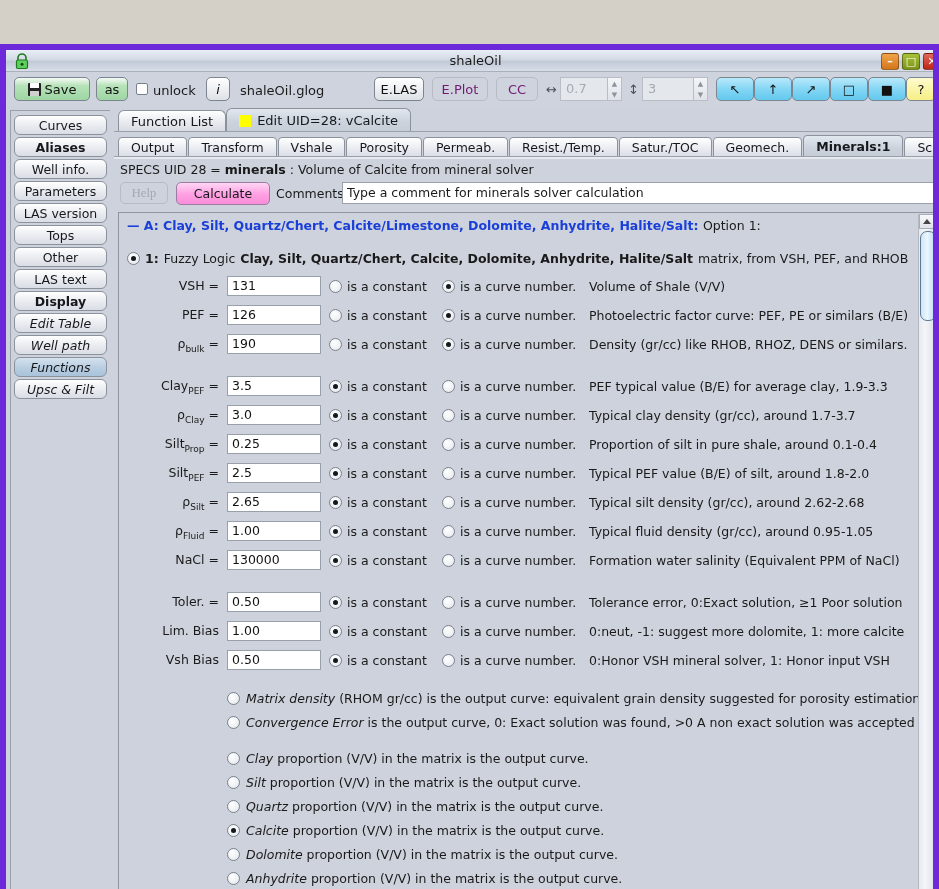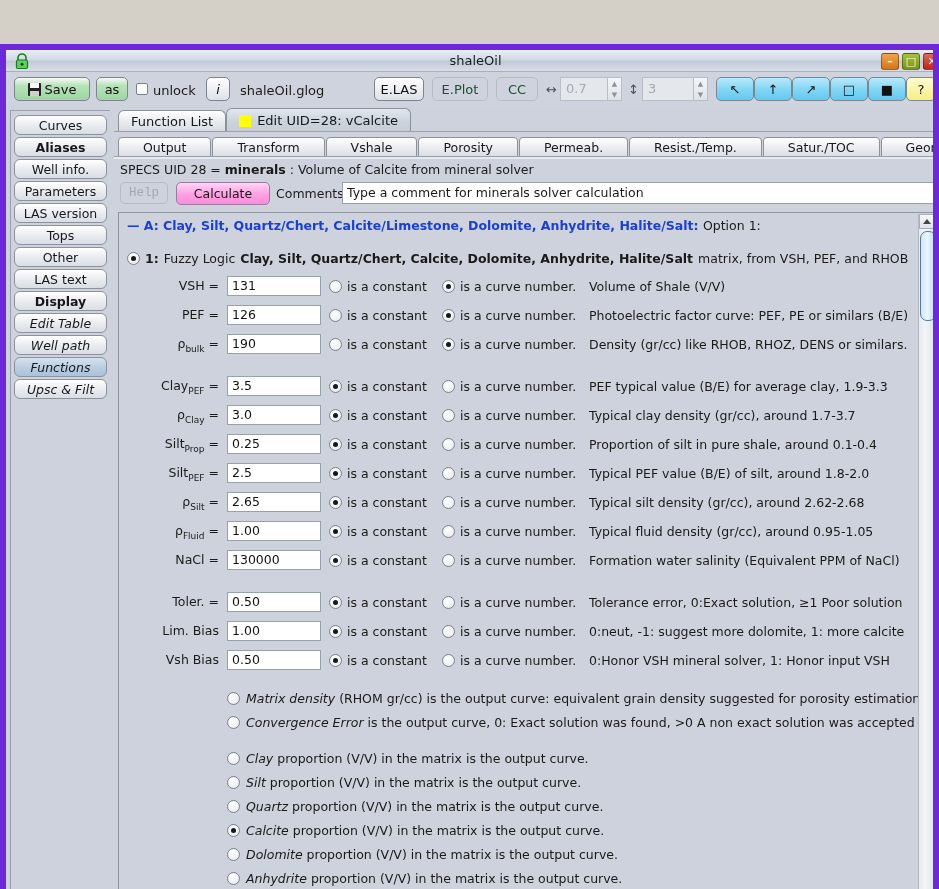--- a/index.html
+++ b/index.html
@@ -56,21 +56,21 @@
     border-radius: 5px; border: 1px solid #7d8590;
     background: linear-gradient(to bottom,#f6fbf6,#b7e2b9 35%,#9ed6a3 100%);
     font-size: 13px; color: #111;
     display: flex; align-items: center; justify-content: center;
     box-sizing: border-box; gap: 4px; cursor: pointer;
     font-family: "DejaVu Sans", sans-serif;
   }
   .tb-btn.plain {
     background: linear-gradient(to bottom,#ffffff,#eef0f3 50%,#dde0e6 100%);
   }
-  .tb-btn.disabled { color: #14532d; border-color: #b7bcc4; background: #ced3dd; }
+  .tb-btn.disabled { color: #701a75; border-color: #b7bcc4; background: #ced3dd; }
   .tb-btn.yellow {
     background: linear-gradient(to bottom,#fdfbd0,#faf5a8 50%,#f7ef86 100%);
   }
   .tb-btn.cyan {
     background: linear-gradient(to bottom,#b8e9fb,#84d6f4 50%,#63c9ef 100%);
   }
   .save-glyph {
     width: 13px; height: 13px; background: #222; border-radius: 1px;
     position: relative; display: inline-block;
   }
@@ -154,21 +154,21 @@
     height: 24px;
   }
   .tab1 .yellow-sq { width: 12px; height: 12px; background: #ffff00; display:inline-block; }
   .tabsep { position:absolute; left:0; top:23px; width: 827px; height: 2px;
             border-top: 1px solid #9aa1ab; }
 
   
   .tabrow2 { position: absolute; left: 4px; top: 27px; height: 22px; display:flex; align-items:flex-end; }
   .tab2 {
     height: 20px; border: 1px solid #8b929c; border-radius: 4px 4px 0 0;
-    padding: 0 24px; margin-right: 1px;
+    padding: 0 12px; margin-right: 1px;
     background: linear-gradient(to bottom,#ffffff,#eef0f4 45%,#dadee5 100%);
     font-size: 12.5px; color: #15181c;
     display:flex; align-items:center; cursor:pointer; box-sizing:border-box;
     font-family: "DejaVu Sans", sans-serif;
   }
   .tab2.active {
     background: linear-gradient(to bottom,#e3e8ef,#ccd3dd 60%,#c5ccd7 100%);
     font-weight: bold; height: 22px;
   }
   .tabsep2 { position:absolute; left:0; top:48px; width:827px; height:2px;
@@ -180,21 +180,21 @@
     font-family: "DejaVu Sans", sans-serif;
   }
   .specs b { font-weight: bold; }
 
   
   .actionrow { position:absolute; left:6px; top:74px; height:24px; }
   .btn-help {
     position:absolute; left:0; top:0; width: 48px; height:22px;
     border:1px solid #b7bcc4; border-radius:5px; background:#cdd2dc;
     color:#a3a8b0; font-size:12.5px; display:flex; align-items:center; justify-content:center;
-    box-sizing:border-box; font-family: Liberation Mono, monospace;
+    box-sizing:border-box; font-family: Liberation Serif, serif;
   }
   .btn-calc {
     position:absolute; left:56px; top:0; width:94px; height:23px;
     border:1px solid #9c7ba3; border-radius:5px;
     background: linear-gradient(to bottom,#ffd6f4,#ff9fe2 55%,#f98ed8 100%);
     color:#17181a; font-size:12.5px; display:flex; align-items:center; justify-content:center;
     box-sizing:border-box; cursor:pointer; font-family: "DejaVu Sans", sans-serif;
   }
   .lbl-comments {
     position:absolute; left:156px; top:4px; font-size:12.5px; color:#1a1a1a;

